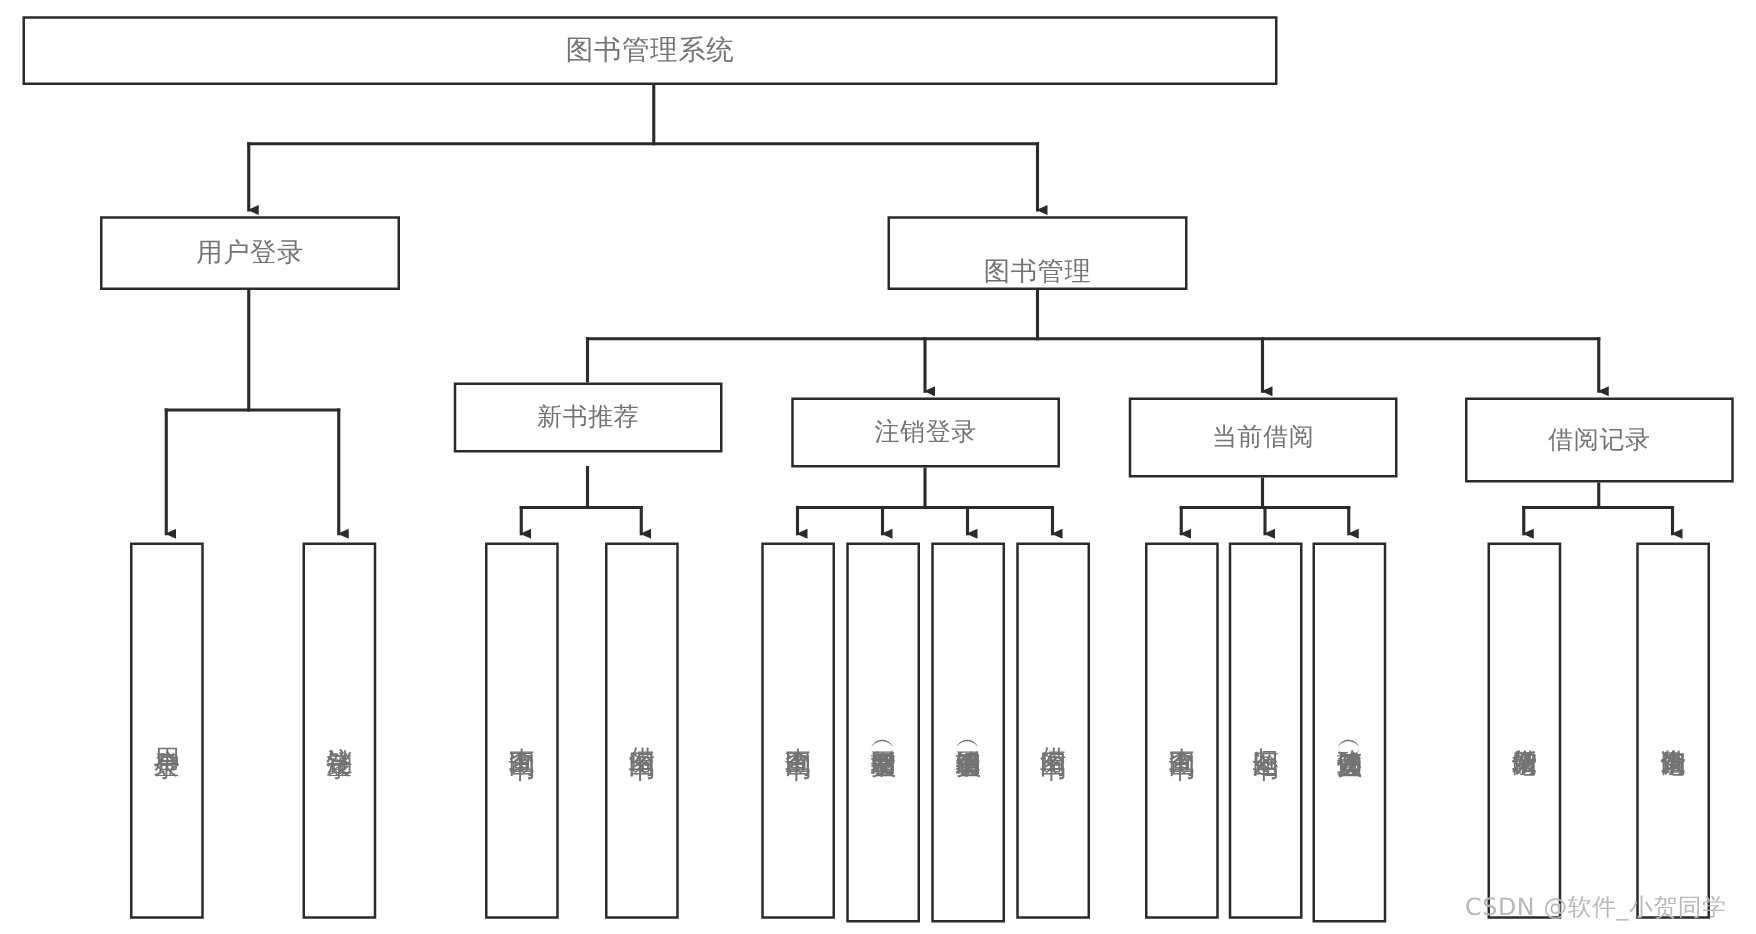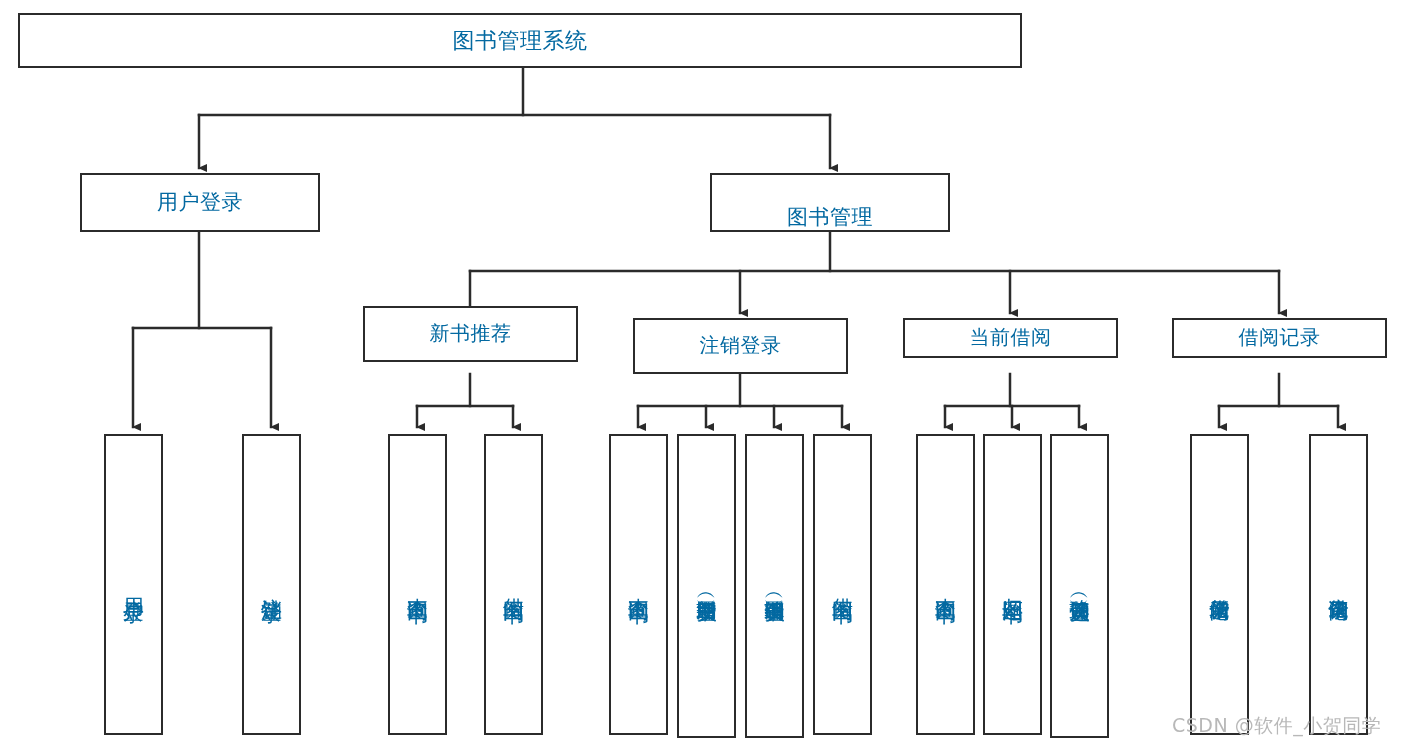--- a/index.html
+++ b/index.html
@@ -32,21 +32,21 @@
     position: absolute;
     box-sizing: border-box;
     background: #ffffff;
     border: 2px solid #2b2b2b;
     display: flex;
     align-items: center;
     justify-content: center;
     overflow: hidden;
   }
   .node-label {
-    color: #0369a1;
+    color: #737373;
     line-height: 1.18;
     white-space: nowrap;
     letter-spacing: 0.5px;
   }
   .node-root .node-label {
     font-size: 22px;
   }
   .node-l2 .node-label {
     font-size: 21px;
   }
@@ -149,25 +149,25 @@
   </div>
 
   <div class="node-box node-l3" style="left:363px; top:306px; width:215px; height:56px;">
     <span class="node-label">新书推荐</span>
   </div>
 
   <div class="node-box node-l3" style="left:633px; top:318px; width:215px; height:56px;">
     <span class="node-label">注销登录</span>
   </div>
 
-  <div class="node-box node-l3" style="left:903px; top:318px; width:215px; height:40px;justify-content:center;">
+  <div class="node-box node-l3" style="left:903px; top:318px; width:215px; height:64px;justify-content:center;">
     <span class="node-label">当前借阅</span>
   </div>
 
-  <div class="node-box node-l3" style="left:1172px; top:318px; width:215px; height:40px;">
+  <div class="node-box node-l3" style="left:1172px; top:318px; width:215px; height:68px;">
     <span class="node-label">借阅记录</span>
   </div>
 
   <div class="node-box node-leaf" style="left:104px; top:434px; width:59px; height:301px;">
     <span class="node-label">用户登录</span>
   </div>
 
   <div class="node-box node-leaf" style="left:242px; top:434px; width:59px; height:301px;">
     <span class="node-label">注销登录</span>
   </div>

